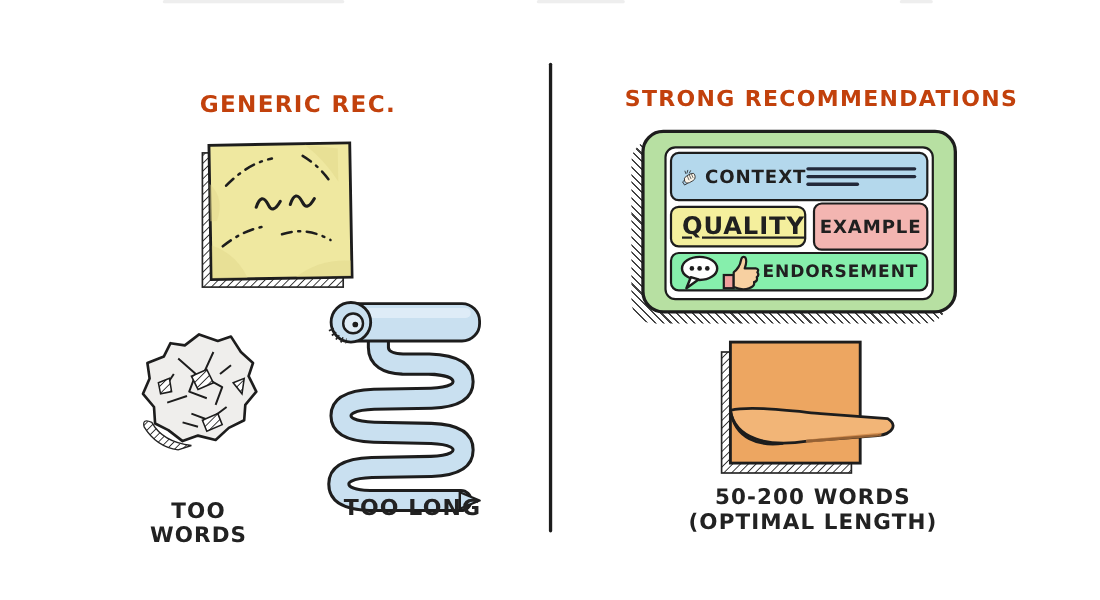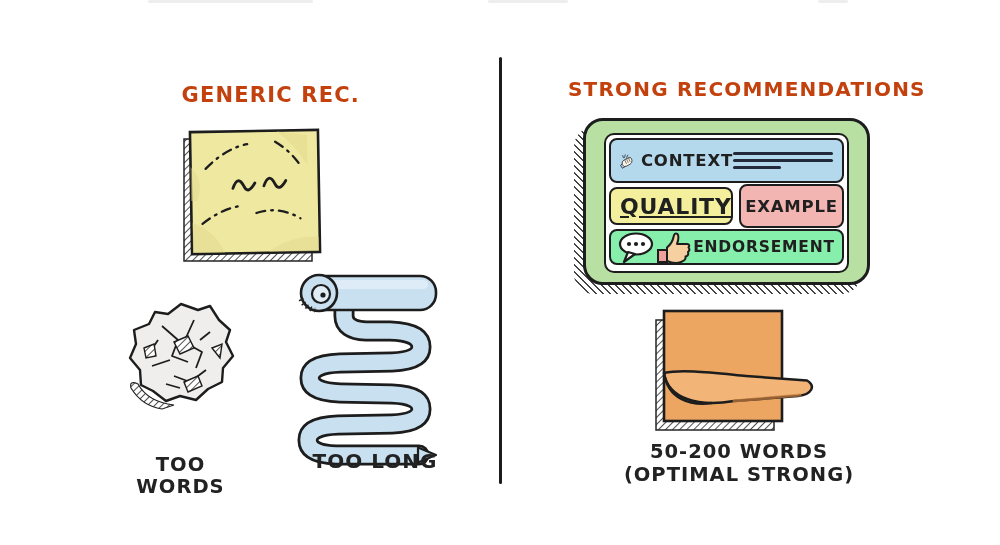--- a/index.html
+++ b/index.html
@@ -210,16 +210,16 @@
     </defs>
     <rect x="6" y="17" width="118" height="110" fill="url(#hb4)" stroke="#242424" stroke-width="1.5"></rect>
     <rect x="14" y="8" width="118" height="110" fill="#eda661" stroke="#1d1d1d" stroke-width="2.6"></rect>
     <path d="M14,70 C18,96 48,104 84,98 L148,93 C162,91.5 166,83 157,77.5 L96,73 C64,70 32,66 14,70 Z" fill="#f2b577" stroke="#1d1d1d" stroke-width="2.5" stroke-linejoin="round"></path>
     <path d="M84,98 L150,92" fill="none" stroke="#c97f3e" stroke-width="3" stroke-linecap="round" opacity=".7"></path>
     <path d="M14,70 C18,96 40,103 62,100" fill="none" stroke="#1d1d1d" stroke-width="2.5"></path>
   </svg>
 
   <div class="abs caption" style="left:610px;top:440px;width:258px;font-size:19.5px;line-height:23px;">
     <div>50-200 WORDS</div>
-    <div>(OPTIMAL STRONG)</div>
+    <div>(OPTIMAL LENGTH)</div>
   </div>
 
 </div>
 
 </body></html>

